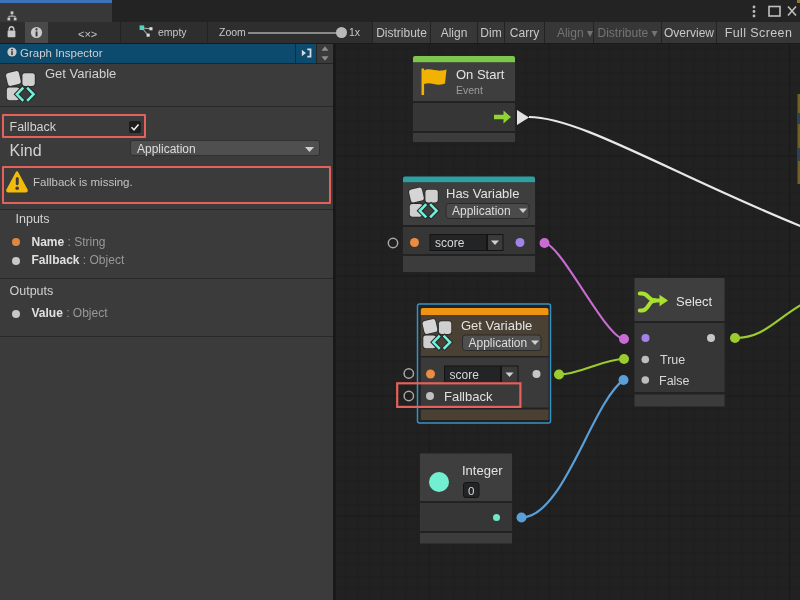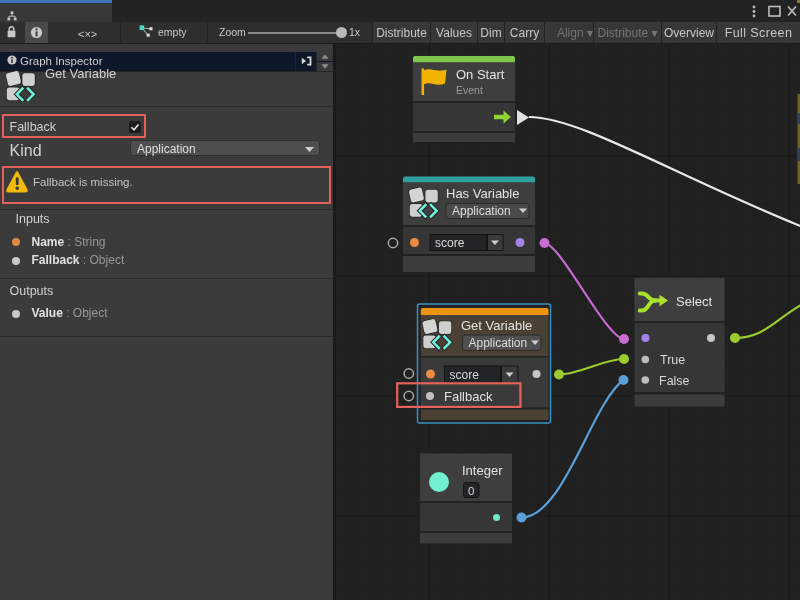--- a/index.html
+++ b/index.html
@@ -6,21 +6,21 @@
   body{width:800px;height:600px;background:#202020;font-family:"Liberation Sans",sans-serif;overflow:hidden;position:relative;-webkit-font-smoothing:antialiased;will-change:transform;}
   .abs{position:absolute;}
   #titlebar{left:0;top:0;width:800px;height:22px;background:#232323;}
   #tab{left:0;top:0;width:112px;height:22px;background:#383838;border-top:3px solid #3E72B8;box-sizing:border-box;}
   #tabtxt{left:23.5px;top:18px;font-size:12.5px;color:#D6D6D6;}
   #toolbar{left:0;top:22px;width:800px;height:22px;background:#2E2E2E;border-bottom:1px solid #1a1a1a;box-sizing:border-box;}
   .tbtxt{top:5px;font-size:10.5px;color:#C8C8C8;}
   .tbtn{top:0px;height:21px;background:#373737;border-left:1px solid #232323;box-sizing:border-box;text-align:center;line-height:22px;font-size:12px;color:#C8C8C8;}
   .tbtn.dis{color:#747474;}
   #panel{left:0;top:44px;width:333px;height:556px;background:#3B3B3B;}
-  #pheader{left:0;top:8px;width:333px;height:20px;background:#0f172a;border-bottom:1px solid #242424;box-sizing:border-box;}
+  #pheader{left:0;top:0;width:333px;height:20px;background:#0c4a6e;border-bottom:1px solid #242424;box-sizing:border-box;}
   #psep{left:333px;top:44px;width:3px;height:556px;background:#191919;}
   .ptxt{font-size:12px;color:#D2D2D2;}
   .divid{left:0;width:333px;height:1px;background:#292929;}
   .redbox{border:2px solid #E5615B;box-sizing:border-box;border-radius:1px;}
 </style>
 </head>
 <body>
 <svg width="0" height="0" style="position:absolute">
   <defs>
     <g id="varic">
@@ -76,21 +76,21 @@
     <rect x="10.4" y="2.2" width="3.1" height="3.1" fill="#DDDDDD"></rect>
     <rect x="7.6" y="8.6" width="3.1" height="3.1" fill="#DDDDDD"></rect>
   </svg>
   <div class="abs tbtxt" style="left:158px;top:3.5px;">empty</div>
   <div class="abs" style="left:207px;top:0;width:1px;height:21px;background:#232323;"></div>
   <div class="abs tbtxt" style="left:219px;top:4px;">Zoom</div>
   <div class="abs" style="left:248px;top:10px;width:90px;height:1.5px;background:#8A8A8A;"></div>
   <div class="abs" style="left:336px;top:5px;width:11px;height:11px;border-radius:50%;background:#B9B9B9;"></div>
   <div class="abs tbtxt" style="left:349px;top:4px;">1x</div>
   <div class="abs tbtn" style="left:372px;width:58px;">Distribute</div>
-  <div class="abs tbtn" style="left:430px;width:47px;">Values</div>
+  <div class="abs tbtn" style="left:430px;width:47px;">Align</div>
   <div class="abs tbtn" style="left:477px;width:27px;">Dim</div>
   <div class="abs tbtn" style="left:504px;width:40px;">Carry</div>
   <div class="abs tbtn dis" style="left:544px;width:49px;text-align:right;">Align ▾</div>
   <div class="abs tbtn dis" style="left:593px;width:68px;">Distribute ▾</div>
   <div class="abs tbtn" style="left:661px;width:55px;">Overview</div>
   <div class="abs tbtn" style="left:716px;width:84px;border-right:0;font-size:12.5px;letter-spacing:0.4px;">Full Screen</div>
 </div>
 <div class="abs" id="panel">
   <div class="abs" id="pheader">
     <svg class="abs" style="left:7px;top:2.5px" width="10" height="10" viewBox="0 0 13 13">

